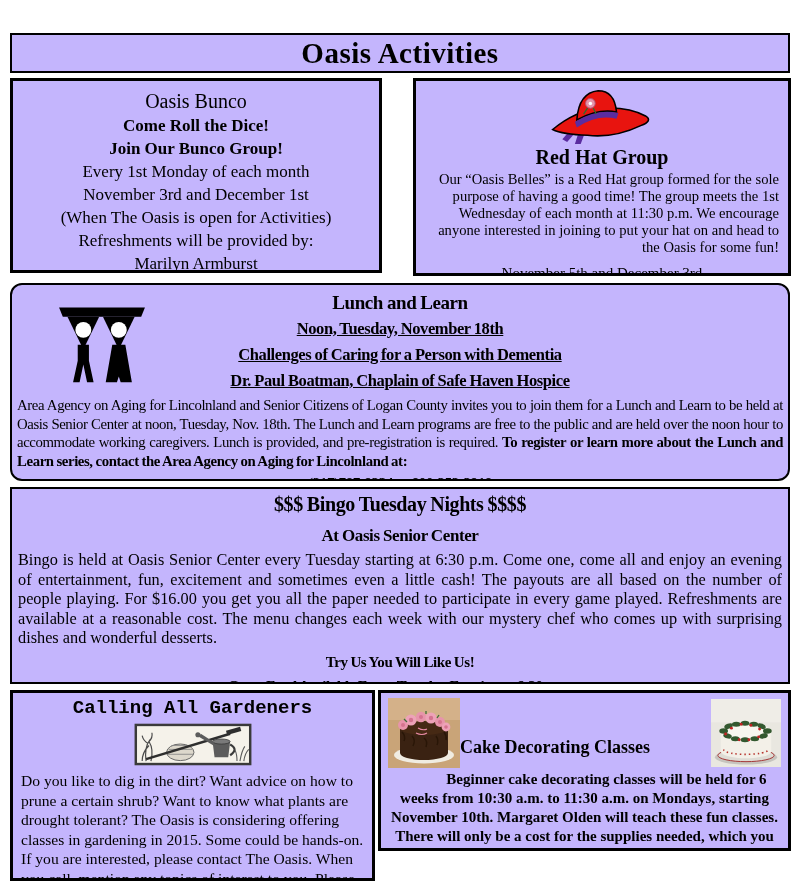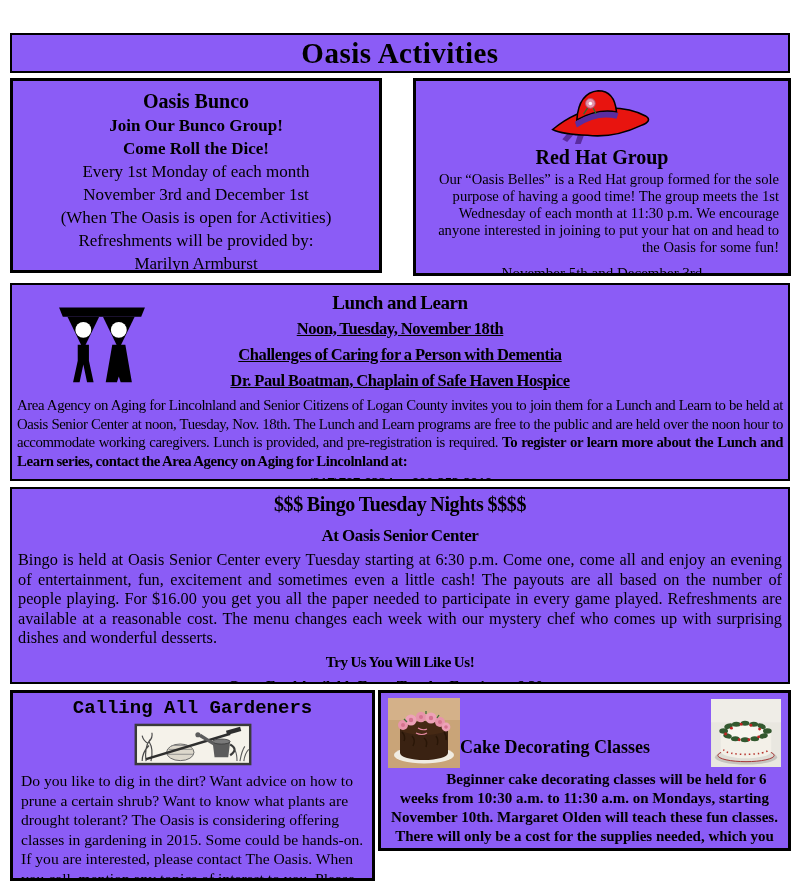--- a/index.html
+++ b/index.html
@@ -1,45 +1,45 @@
 <!DOCTYPE html>
 <html><head>
 <meta charset="utf-8">
 <style>
   * { margin:0; padding:0; box-sizing:border-box; }
   html,body { background:#ffffff; }
   body {
     width:800px; height:895px; position:relative;
     font-family:"Liberation Serif", serif; color:#000;
   }
-  .box { position:absolute; border:2px solid #000; background:#8b5cf6; overflow:hidden; }
+  .box { position:absolute; border:2px solid #000; background:#c4b5fd; overflow:hidden; }
   .box.heavy { border-width:3px; }
 
   
   .title-box { left:10px; top:33px; width:780px; height:40px;
     display:flex; align-items:center; justify-content:center; }
   .page-title { font-size:29px; font-weight:bold; letter-spacing:0.5px; }
 
   
   .bunco-box { left:10px; top:78px; width:372px; height:195px; text-align:center; padding-top:7px; }
-  .bunco-title { font-size:20px; font-weight:bold; line-height:26px; }
+  .bunco-title { font-size:20px; font-weight:normal; line-height:26px; }
   .bunco-line { font-size:17px; line-height:23px; }
   .bunco-line.b { font-weight:bold; }
 
   
   .redhat-box { left:413px; top:78px; width:378px; height:198px; text-align:center; padding:4px 9px 0 9px; }
   .hat-art { display:block; margin:0 auto; }
   .redhat-title { font-size:20px; font-weight:bold; line-height:24px; }
   .redhat-body { text-align:right; font-size:14.6px; line-height:17px; margin-top:2px; }
   .redhat-dates { font-size:15px; line-height:18px; margin-top:8px; }
 
   .cond { letter-spacing:-0.4px; word-spacing:-0.5px; }
 
   
-  .lunch-box { left:10px; top:283px; width:780px; height:198px; padding-top:6px; }
+  .lunch-box { left:10px; top:283px; width:780px; height:198px; padding-top:6px;border-radius:12px; }
   .lunch-icon-wrap { position:absolute; left:40px; top:16px; width:100px; height:84px; }
   .lunch-title { text-align:center; font-size:19px; font-weight:bold; line-height:24px; }
   .lunch-sub { text-align:center; font-size:16.5px; font-weight:bold; line-height:25px; margin-top:1px;text-decoration:underline; }
   .lunch-body { padding:3px 5px 0 5px; font-size:14.8px; line-height:18.6px; text-align:justify; }
   .lunch-body .bold-tail { font-weight:bold; }
   .lunch-phone { text-align:center; font-weight:bold; font-size:15px; line-height:20px; margin-top:3px; }
 
   
   .bingo-box { left:10px; top:487px; width:780px; height:197px; padding-top:4px; }
   .bingo-title { text-align:center; font-size:20px; font-weight:bold; line-height:23px; }
@@ -64,22 +64,22 @@
 </style>
 </head>
 <body>
 
 <div class="box title-box">
   <h1 class="page-title">Oasis Activities</h1>
 </div>
 
 <div class="box heavy bunco-box">
   <div class="bunco-title">Oasis Bunco</div>
+  <div class="bunco-line b">Come Roll the Dice!</div>
   <div class="bunco-line b">Join Our Bunco Group!</div>
-  <div class="bunco-line b">Come Roll the Dice!</div>
   <div class="bunco-line">Every 1st Monday of each month</div>
   <div class="bunco-line">November 3rd and December 1st</div>
   <div class="bunco-line">(When The Oasis is open for Activities)</div>
   <div class="bunco-line">Refreshments will be provided by:</div>
   <div class="bunco-line">Marilyn Armburst</div>
 </div>
 
 <div class="box heavy redhat-box">
   <svg class="hat-art" width="108" height="60" viewBox="0 0 110 62">
     <path d="M30,38 L14,56 L19,59 L32,44 Z" fill="#5a2ca0"></path>

